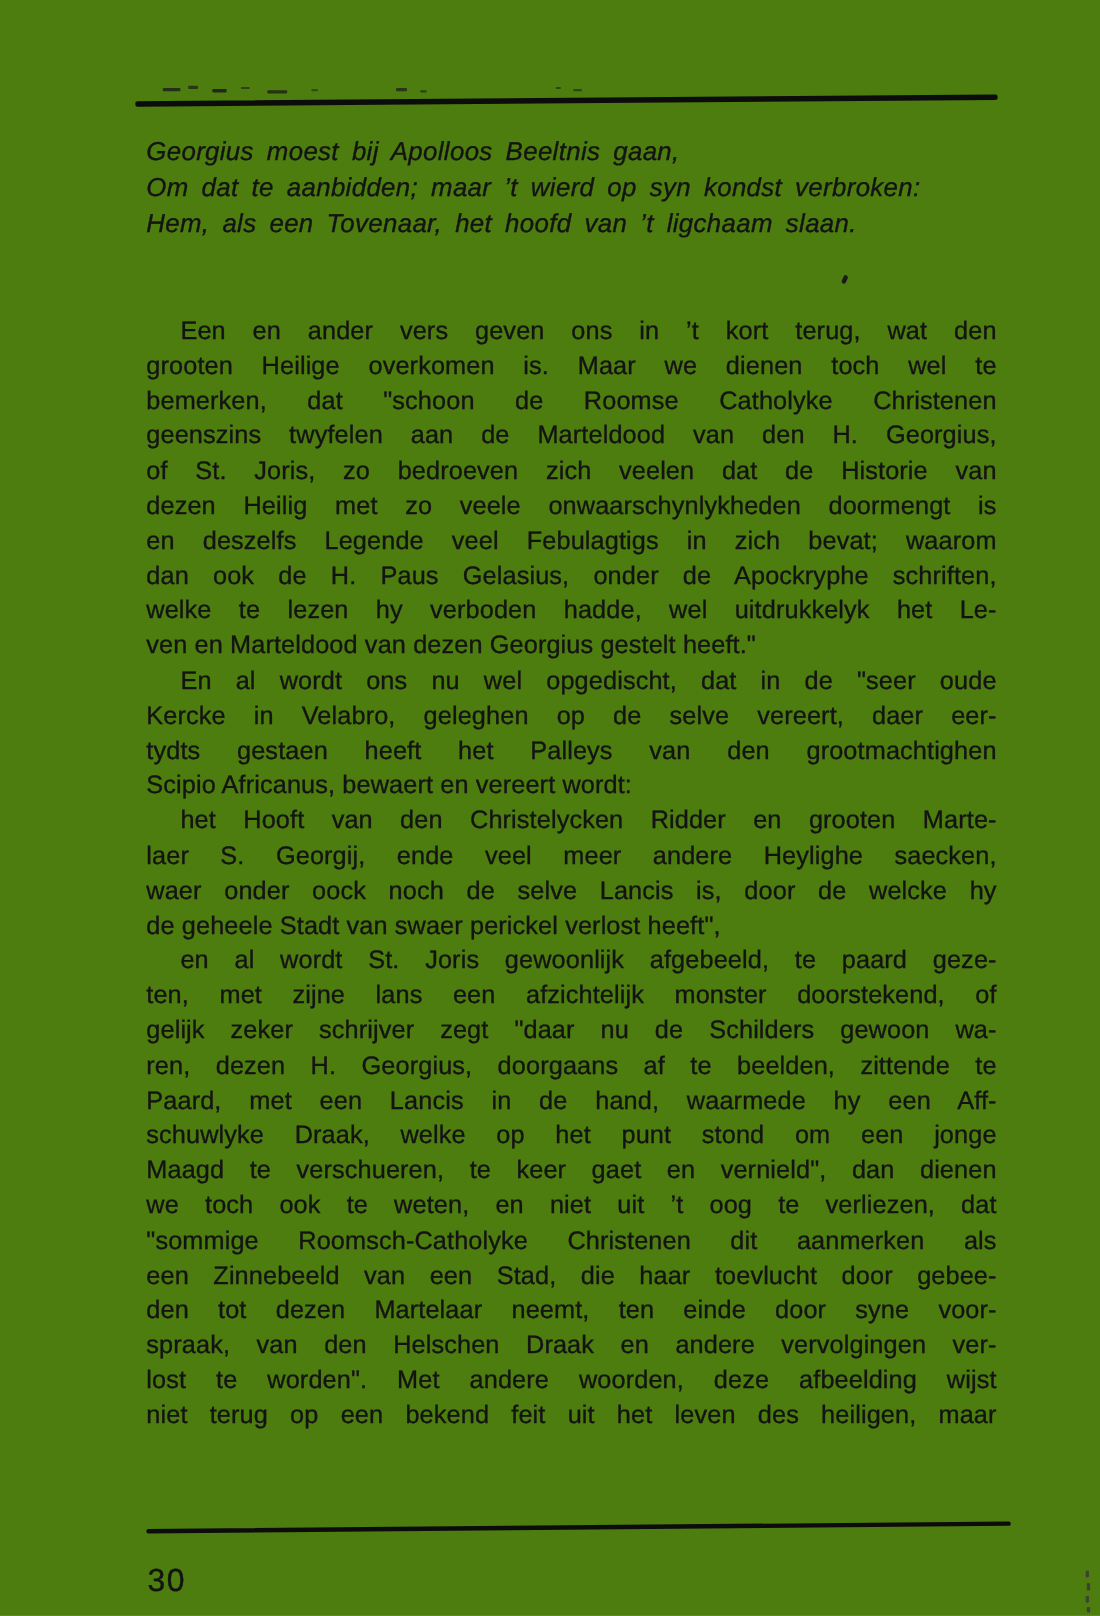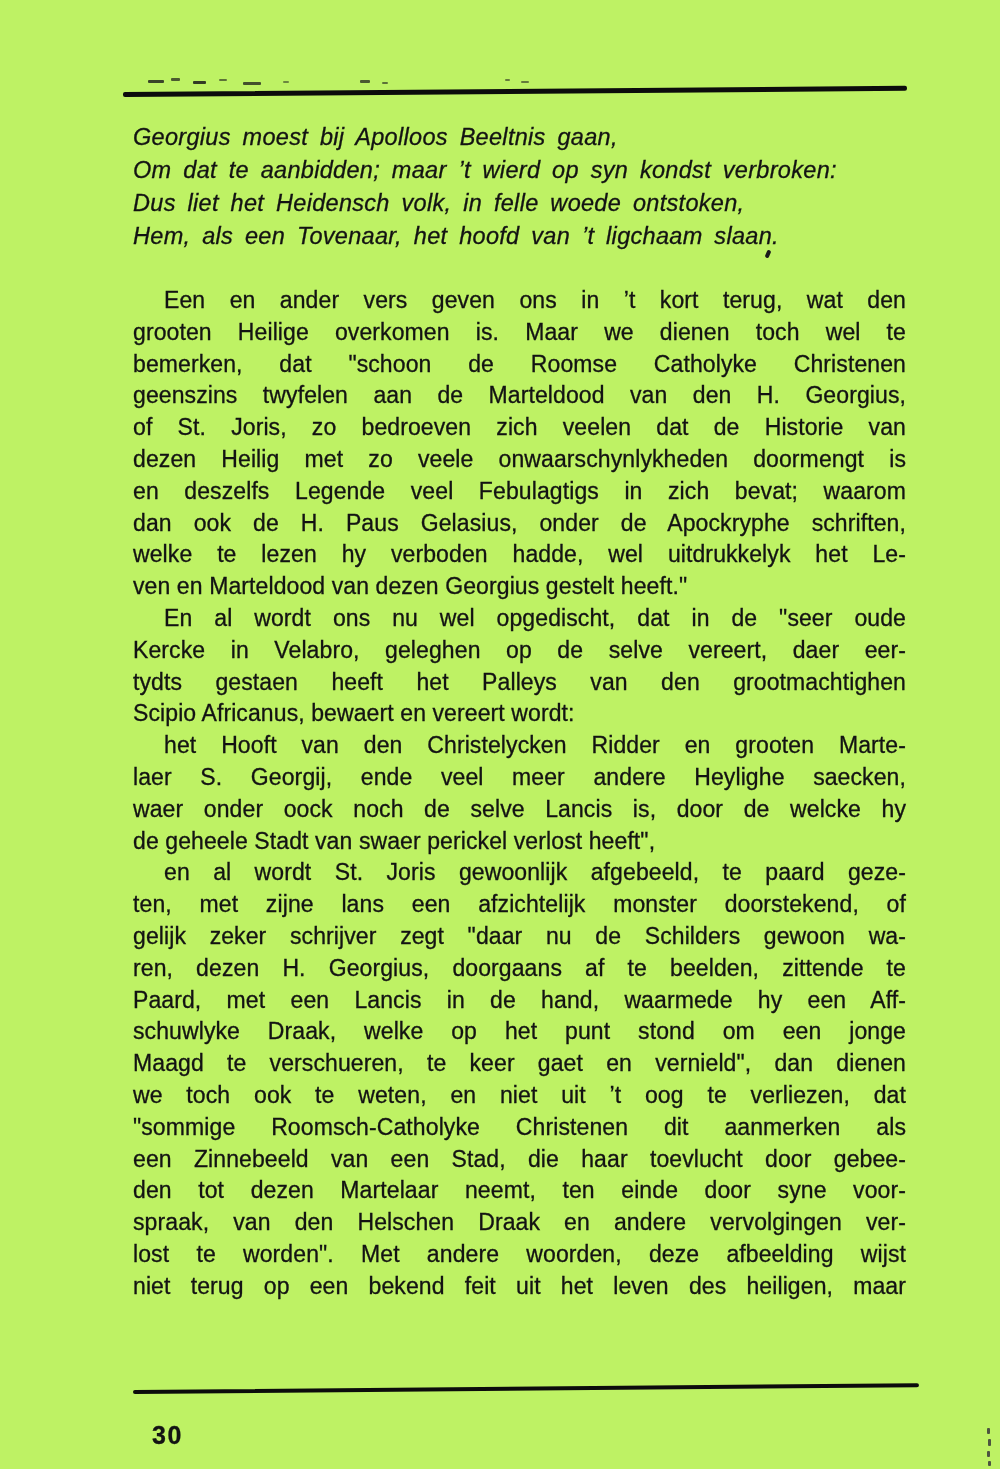--- a/index.html
+++ b/index.html
@@ -1,21 +1,21 @@
 <!DOCTYPE html>
 <html><head>
 <meta charset="utf-8">
 <style>
   * { margin: 0; padding: 0; box-sizing: border-box; }
   html, body { background: #fdfdfc; }
   .page {
     position: relative;
     width: 1000px;
     height: 1469px;
-    background: #bef264;
+    background: #4d7c0f;
     color: #131313;
     font-family: "Liberation Sans", "DejaVu Sans", sans-serif;
     overflow: hidden;
     -webkit-text-stroke: 0.3px #131313;
   }
   .rule {
     position: absolute;
     background: #0c0c0c;
     border-radius: 2px;
     transform-origin: left center;
@@ -41,24 +41,23 @@
     left: 133px; top: 285px; width: 773px;
     font-size: 23px;
     line-height: 31.8px;
     letter-spacing: 0.1px;
   }
   .bline { text-align: justify; text-align-last: justify; }
   .bline.indent { padding-left: 31px; }
   .bline.rag { text-align-last: left; }
   .pagenum {
     position: absolute;
-    left: 152px; top: 1421px;
-    font-size: 25px;
+    left: 134px; top: 1421px;
+    font-size: 29px;
     letter-spacing: 1.5px;
-    font-weight: bold;
   }
   .verse-mark {
     position: absolute;
     left: 766px; top: 250px;
     width: 4px; height: 8px;
     background: #1a1a1a;
     border-radius: 2px;
     transform: rotate(24deg);
   }
   .edge-dot {
@@ -83,21 +82,20 @@
   <div class="speckle" style="left:360px; top:80px; width:10px; height:3px; opacity:.7;"></div>
   <div class="speckle" style="left:382px; top:82px; width:6px;  height:2px; opacity:.6;"></div>
   <div class="speckle" style="left:505px; top:79px; width:5px;  height:2px; opacity:.55;"></div>
   <div class="speckle" style="left:521px; top:81px; width:8px;  height:2px; opacity:.55;"></div>
 
   <div class="rule rule-top"></div>
 
   <div class="verse">
       <div class="vline">Georgius moest bij Apolloos Beeltnis gaan,</div>
       <div class="vline">Om dat te aanbidden; maar ’t wierd op syn kondst verbroken:</div>
-      <div class="vline">Dus liet het Heidensch volk, in felle woede ontstoken,</div>
       <div class="vline">Hem, als een Tovenaar, het hoofd van ’t ligchaam slaan.</div>
     </div>
 
   <div class="verse-mark"></div>
 
   <div class="body-text">
       <div class="bline indent">Een en ander vers geven ons in ’t kort terug, wat den</div>
       <div class="bline">grooten Heilige overkomen is. Maar we dienen toch wel te</div>
       <div class="bline">bemerken, dat "schoon de Roomse Catholyke Christenen</div>
       <div class="bline">geenszins twyfelen aan de Marteldood van den H. Georgius,</div>

